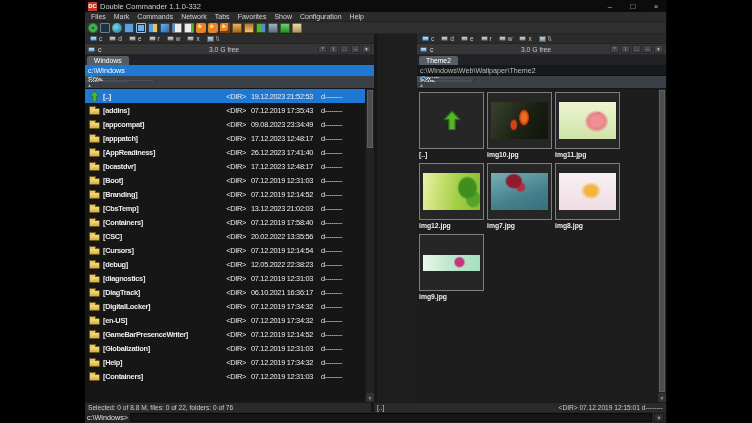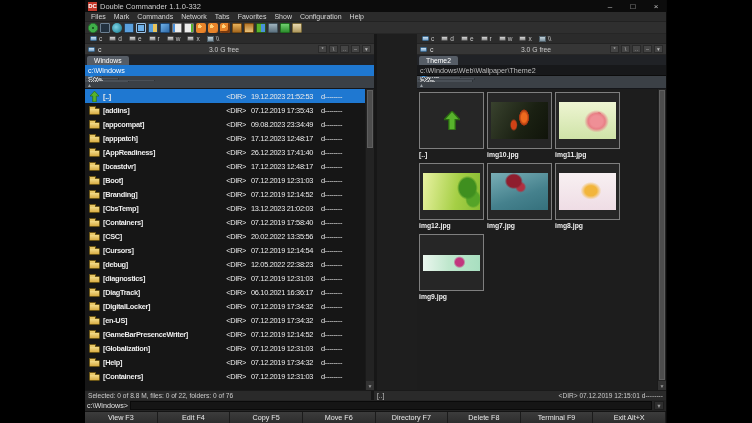--- a/index.html
+++ b/index.html
@@ -596,24 +596,14 @@
         <span>&lt;DIR&gt; 07.12.2019 12:15:01 d--------</span>
       </div>
     </div>
 
     <div class="cmdrow">
       <span class="cmdprompt">c:\Windows&gt;</span>
       <input class="cmdinput" value="" style="">
       <div class="cmddrop">▼</div>
     </div>
 
-    <div class="fnbar" id="fnbar">
-        <div class="fnbtn">View F3</div>
-        <div class="fnbtn">Edit F4</div>
-        <div class="fnbtn">Copy F5</div>
-        <div class="fnbtn">Move F6</div>
-        <div class="fnbtn">Directory F7</div>
-        <div class="fnbtn">Delete F8</div>
-        <div class="fnbtn">Terminal F9</div>
-        <div class="fnbtn">Exit Alt+X</div>
-      </div>
   </div>
 </div>
 
 </body></html>

